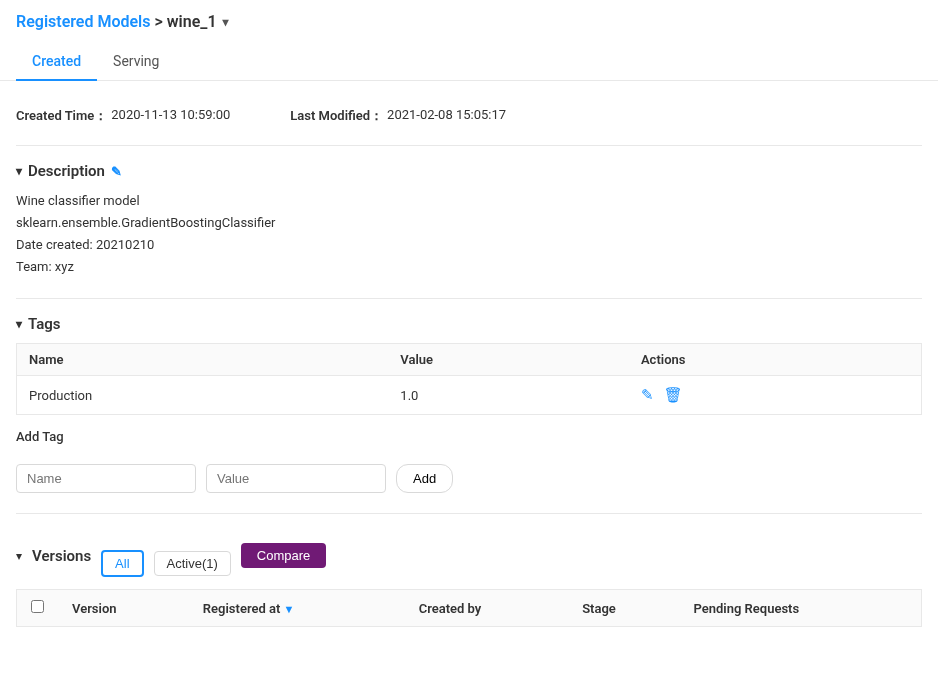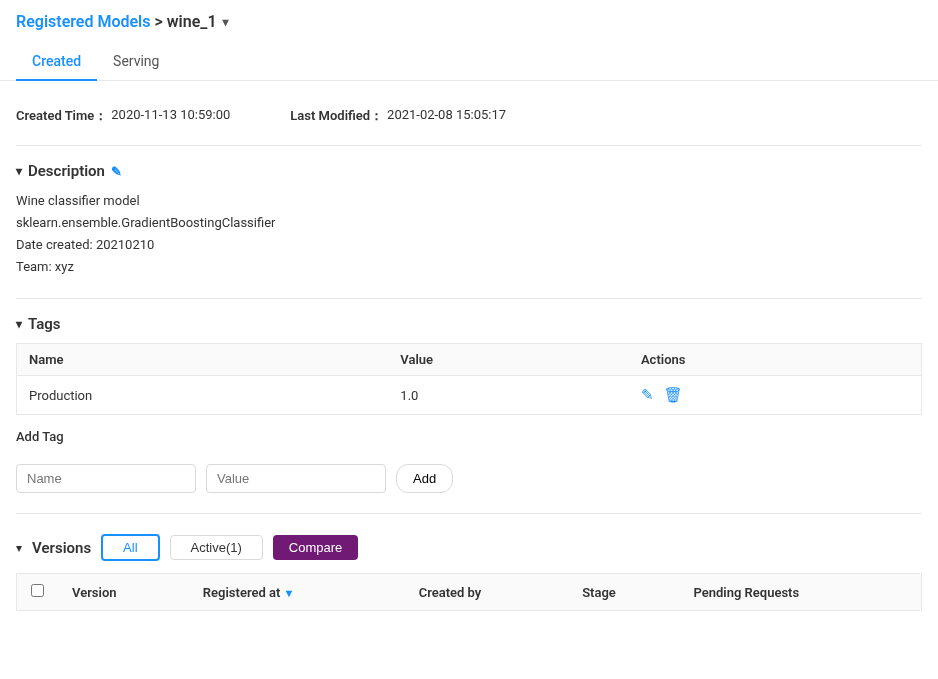--- a/index.html
+++ b/index.html
@@ -43,21 +43,21 @@
     .add-tag-label { font-size: 13px; font-weight: 500; margin-bottom: 20px; }
     .add-tag-inputs { display: flex; gap: 10px; align-items: center; }
     .add-tag-input { padding: 6px 10px; border: 1px solid #d9d9d9; border-radius: 4px; font-size: 13px; width: 180px; outline: none; }
     .add-btn { padding: 6px 16px; border: 1px solid #d9d9d9; border-radius: 12px; background: #fff; font-size: 13px; cursor: pointer; }
 
     .versions-section { margin-top: 20px; }
     .versions-header { display: flex; align-items: center; gap: 10px; margin-bottom: 12px; }
     .versions-title { font-size: 15px; font-weight: 600; }
     .toggle-small { font-size: 12px; cursor: pointer; }
 
-    .filter-btn { padding: 4px 20px; border-radius: 4px; font-size: 13px; cursor: pointer; border: 1px solid #1890ff; }
+    .filter-btn { padding: 4px 12px; border-radius: 4px; font-size: 13px; cursor: pointer; border: 1px solid #1890ff; margin-top: 16px; }
     .filter-btn.active { background: #fff; color: #1890ff; border: 2px solid #1890ff; }
     .filter-btn.inactive { background: #fff; color: #333; border: 1px solid #d9d9d9; }
     .compare-btn { padding: 5px 16px; background: #701a75; color: #fff; border: none; border-radius: 4px; font-size: 13px; cursor: pointer; }
 
     .versions-table { width: 100%; border-collapse: collapse; border: 1px solid #e8e8e8; margin-top: 8px; }
     .versions-table th { background: #fafafa; text-align: left; padding: 10px 14px; font-size: 13px; font-weight: 600; border-bottom: 1px solid #e8e8e8; }
     .versions-table th:first-child { width: 32px; }
 
     .sort-icon { color: #1890ff; font-size: 11px; }
     input[type="checkbox"] { cursor: pointer; }

